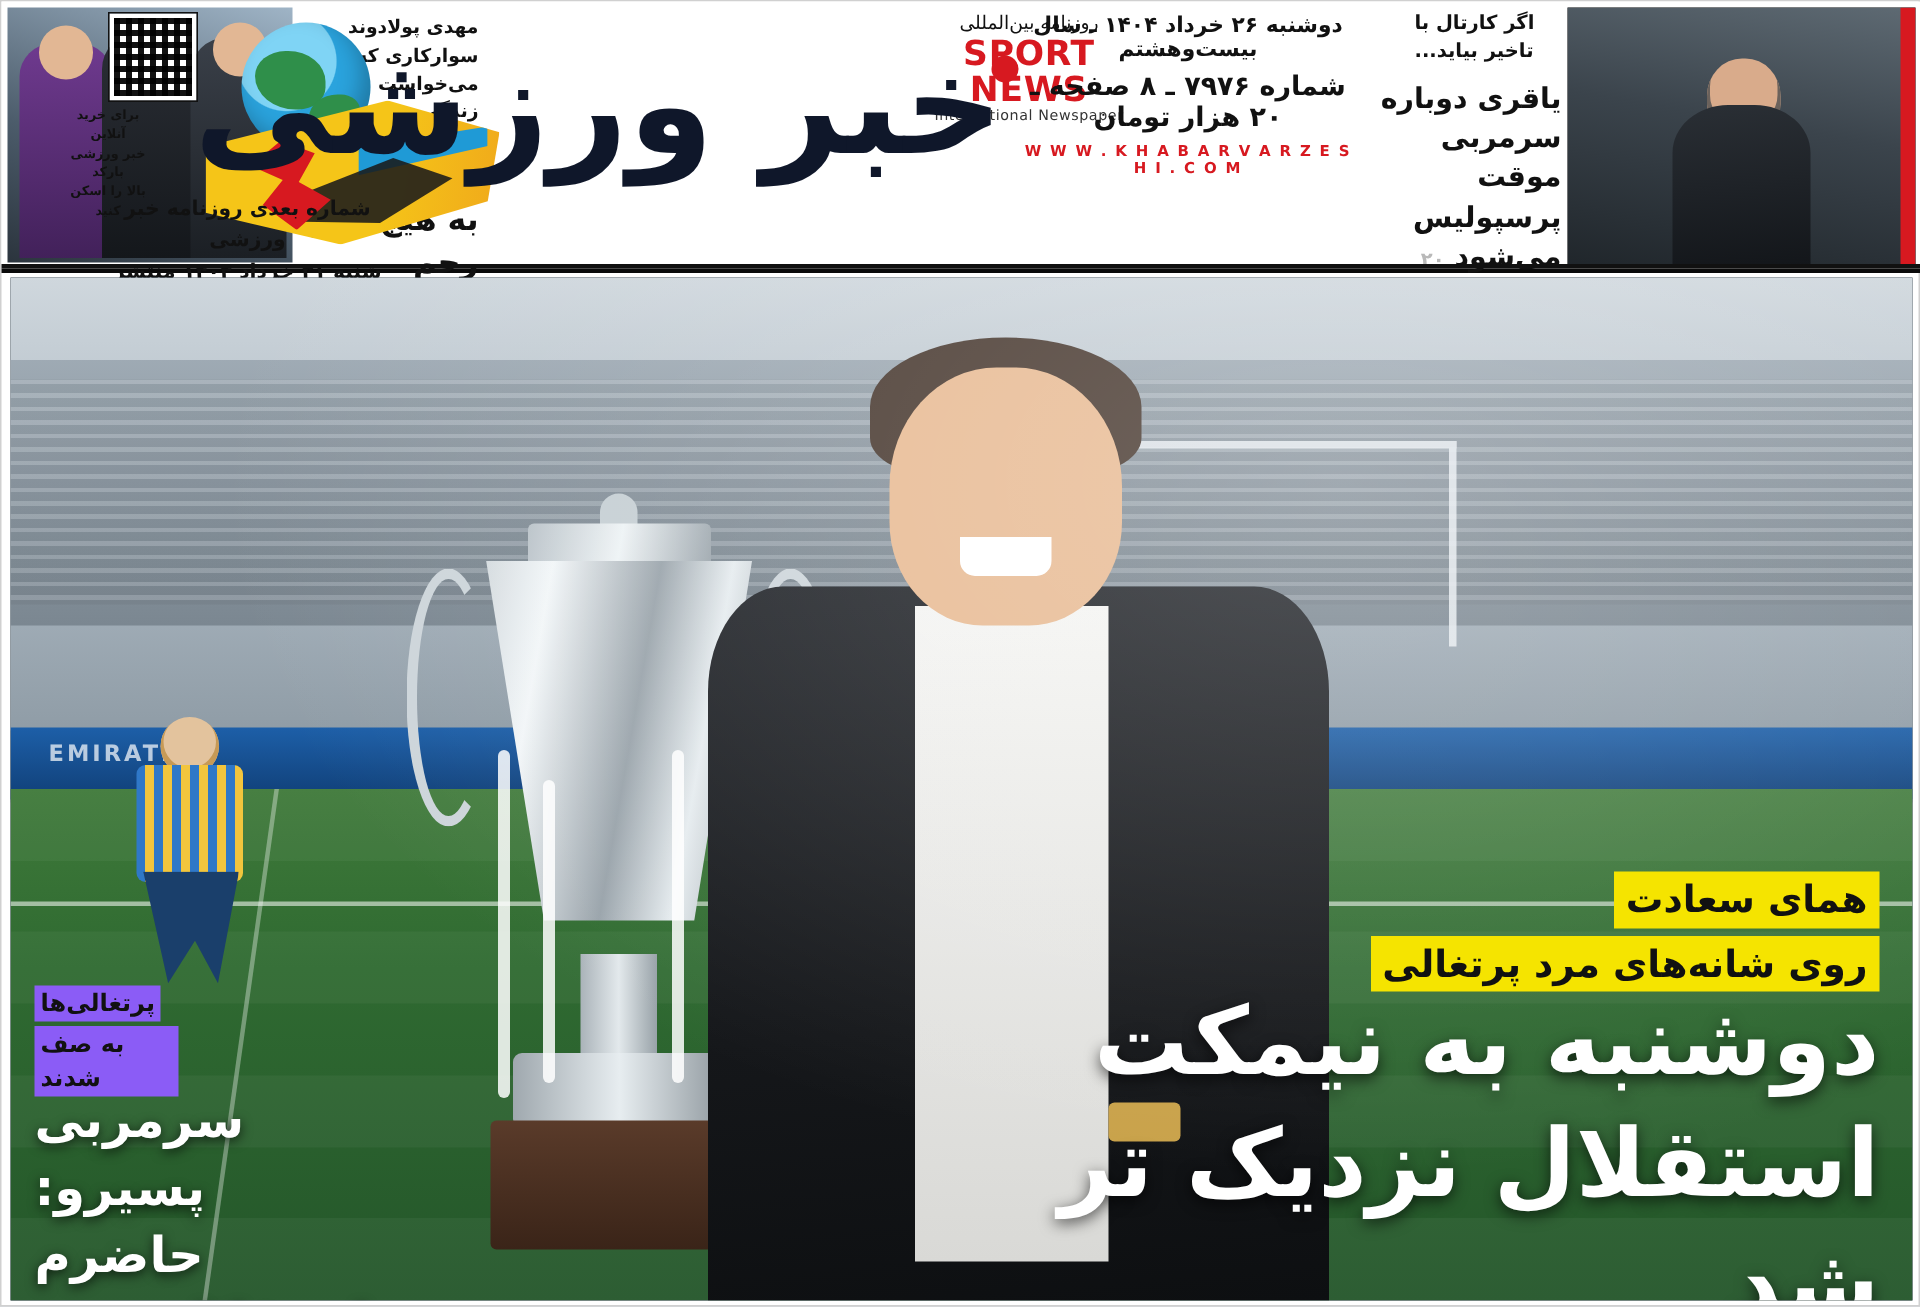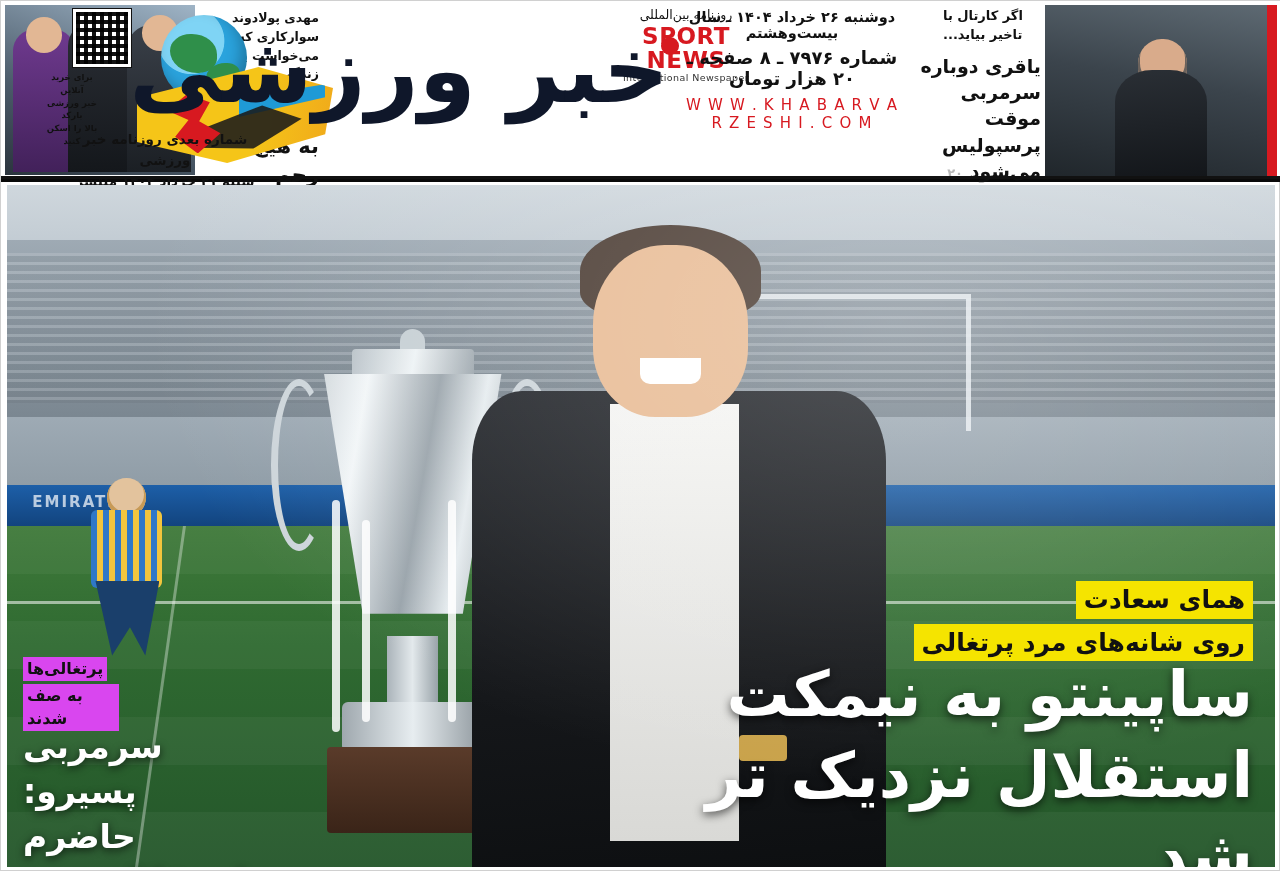--- a/index.html
+++ b/index.html
@@ -80,21 +80,21 @@
   
   .mh-dateblock {
     position: absolute; top: 8px; right: 380px;
     width: 218px;
     direction: rtl; text-align: center;
     color: #111;
   }
   .mh-dateblock .line1 { font-size: 14.5px; font-weight: bold; letter-spacing: .2px;}
   .mh-dateblock .line2 { font-size: 18px; font-weight: bold; margin-top: 6px;}
   .mh-dateblock .line3 {
-    margin-top: 7px; font-size: 15px; font-weight: normal; color: #d71920;
+    margin-top: 7px; font-size: 10px; font-weight: bold; color: #d71920;
     letter-spacing: 1.2px; direction: ltr;
   }
 
   
   .mh-logo {
     position: absolute; top: 8px; right: 612px;
     width: 330px; height: 168px;
     direction: rtl;
   }
   .mh-logo .brand {
@@ -444,21 +444,21 @@
     line-height: 1.28;
     text-shadow: 0 3px 10px rgba(0,0,0,.65);
   }
   .bl-kicker {
     position: absolute; left: 16px; top: 472px;
     width: 96px;
     direction: rtl; text-align: left;
   }
   .bl-kicker span {
     display: inline-block;
-    background: #d946ef; color: #111;
+    background: #8b5cf6; color: #111;
     font-weight: bold; font-size: 16px; line-height: 1.4;
     padding: 1px 4px; margin-bottom: 3px;
   }
   .bl-headline {
     position: absolute; left: 16px; top: 540px;
     width: 230px;
     direction: rtl; text-align: left;
     color: #fff; font-weight: bold;
     font-size: 33px; line-height: 1.36;
     text-shadow: 0 2px 8px rgba(0,0,0,.7);
@@ -588,21 +588,21 @@
       <div class="watch"></div>
     </div>
 
     <div class="mist"></div>
 
     <div class="kicker-yellow">
       <span>همای سعادت</span><br>
       <span>روی شانه‌های مرد پرتغالی</span>
     </div>
     <div class="main-headline">
-      <div>ساپینتو به نیمکت</div>
+      <div>دوشنبه به نیمکت</div>
       <div>استقلال نزدیک تر شد</div>
     </div>
 
     <div class="bl-kicker">
       <span>پرتغالی‌ها</span><br>
       <span>به صف شدند</span>
     </div>
     <div class="bl-headline">
       <div>سرمربی</div>
       <div>پسیرو: حاضرم</div>

